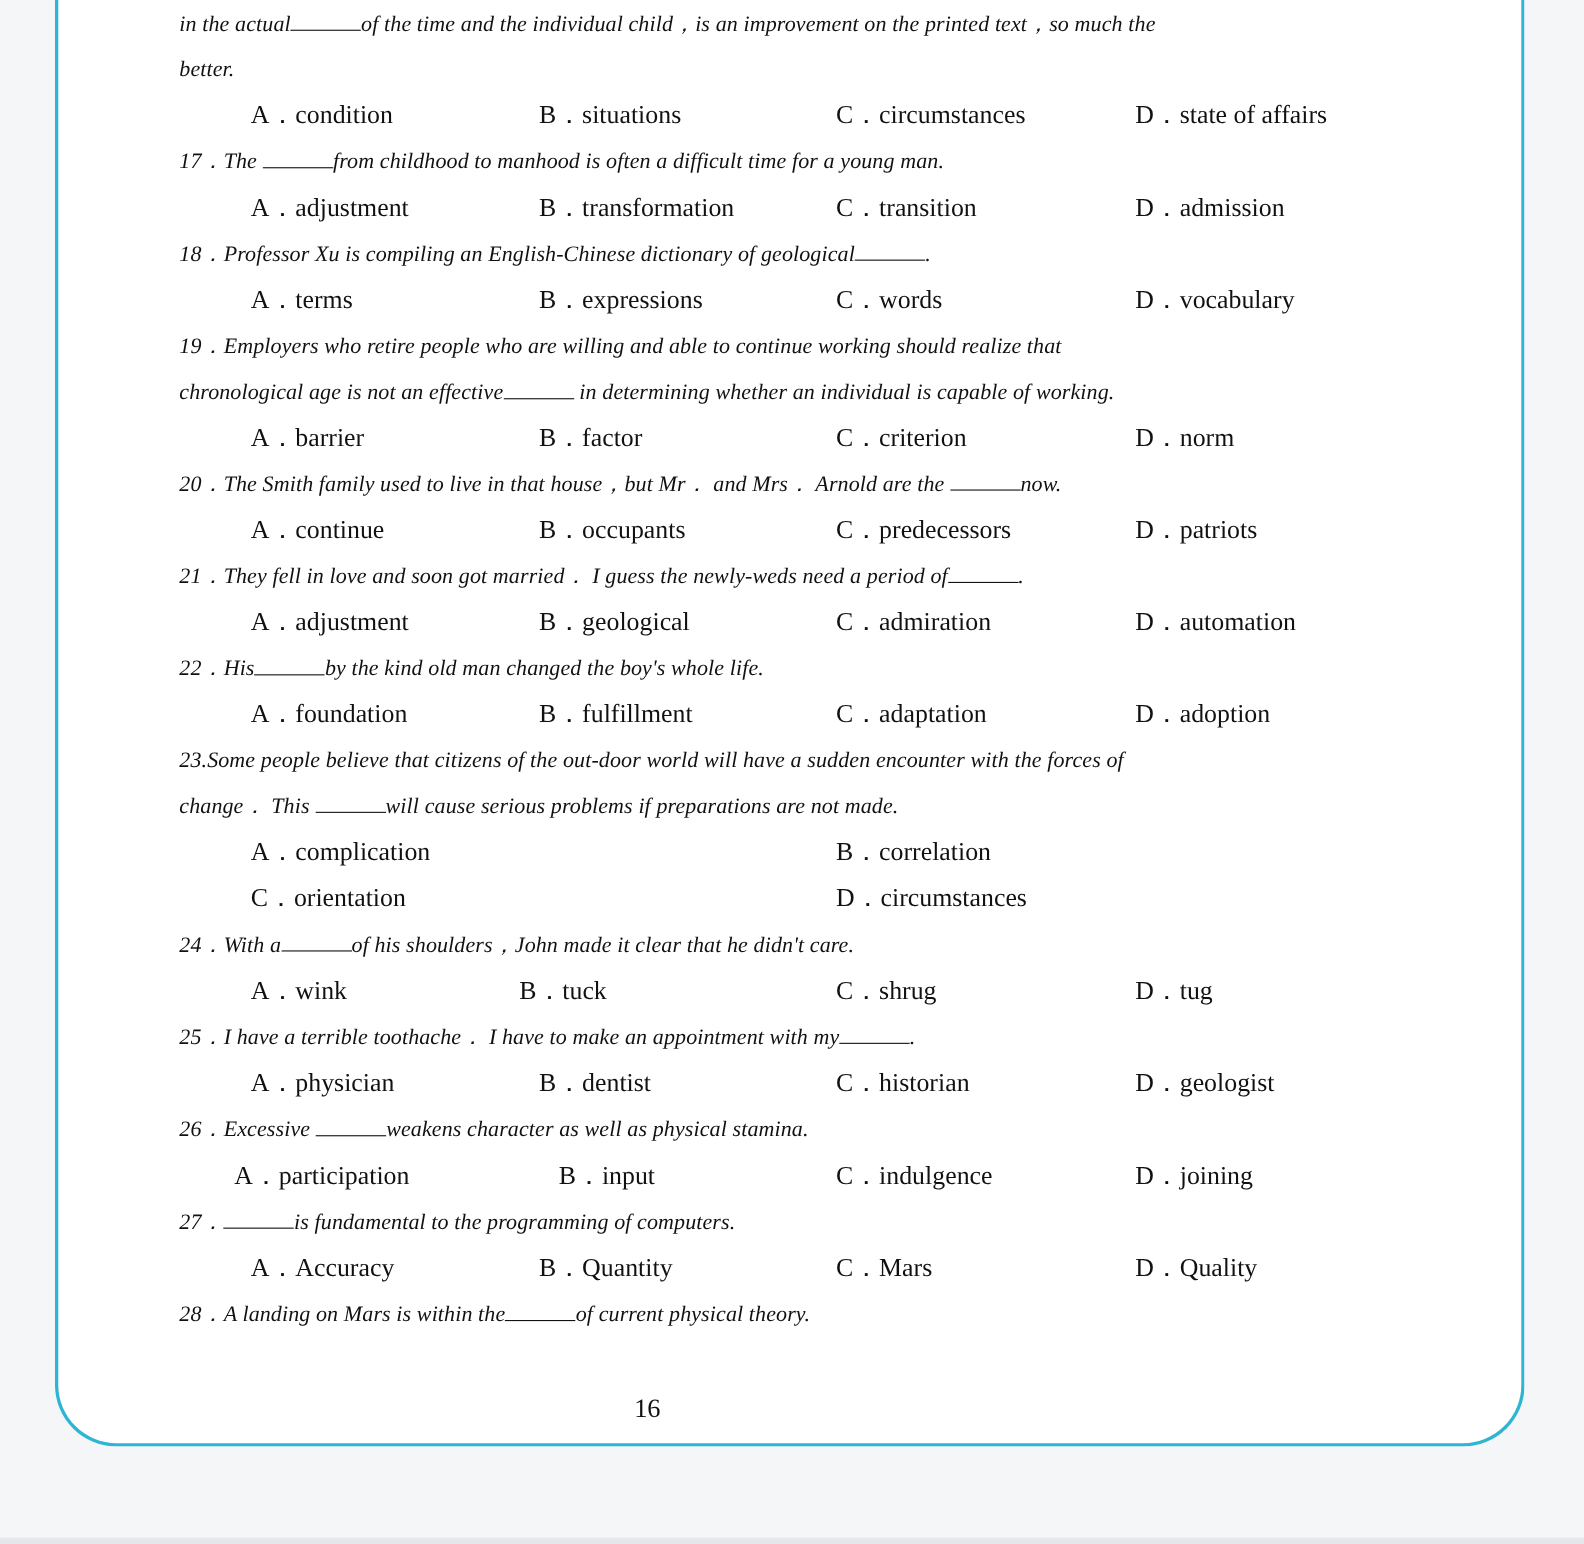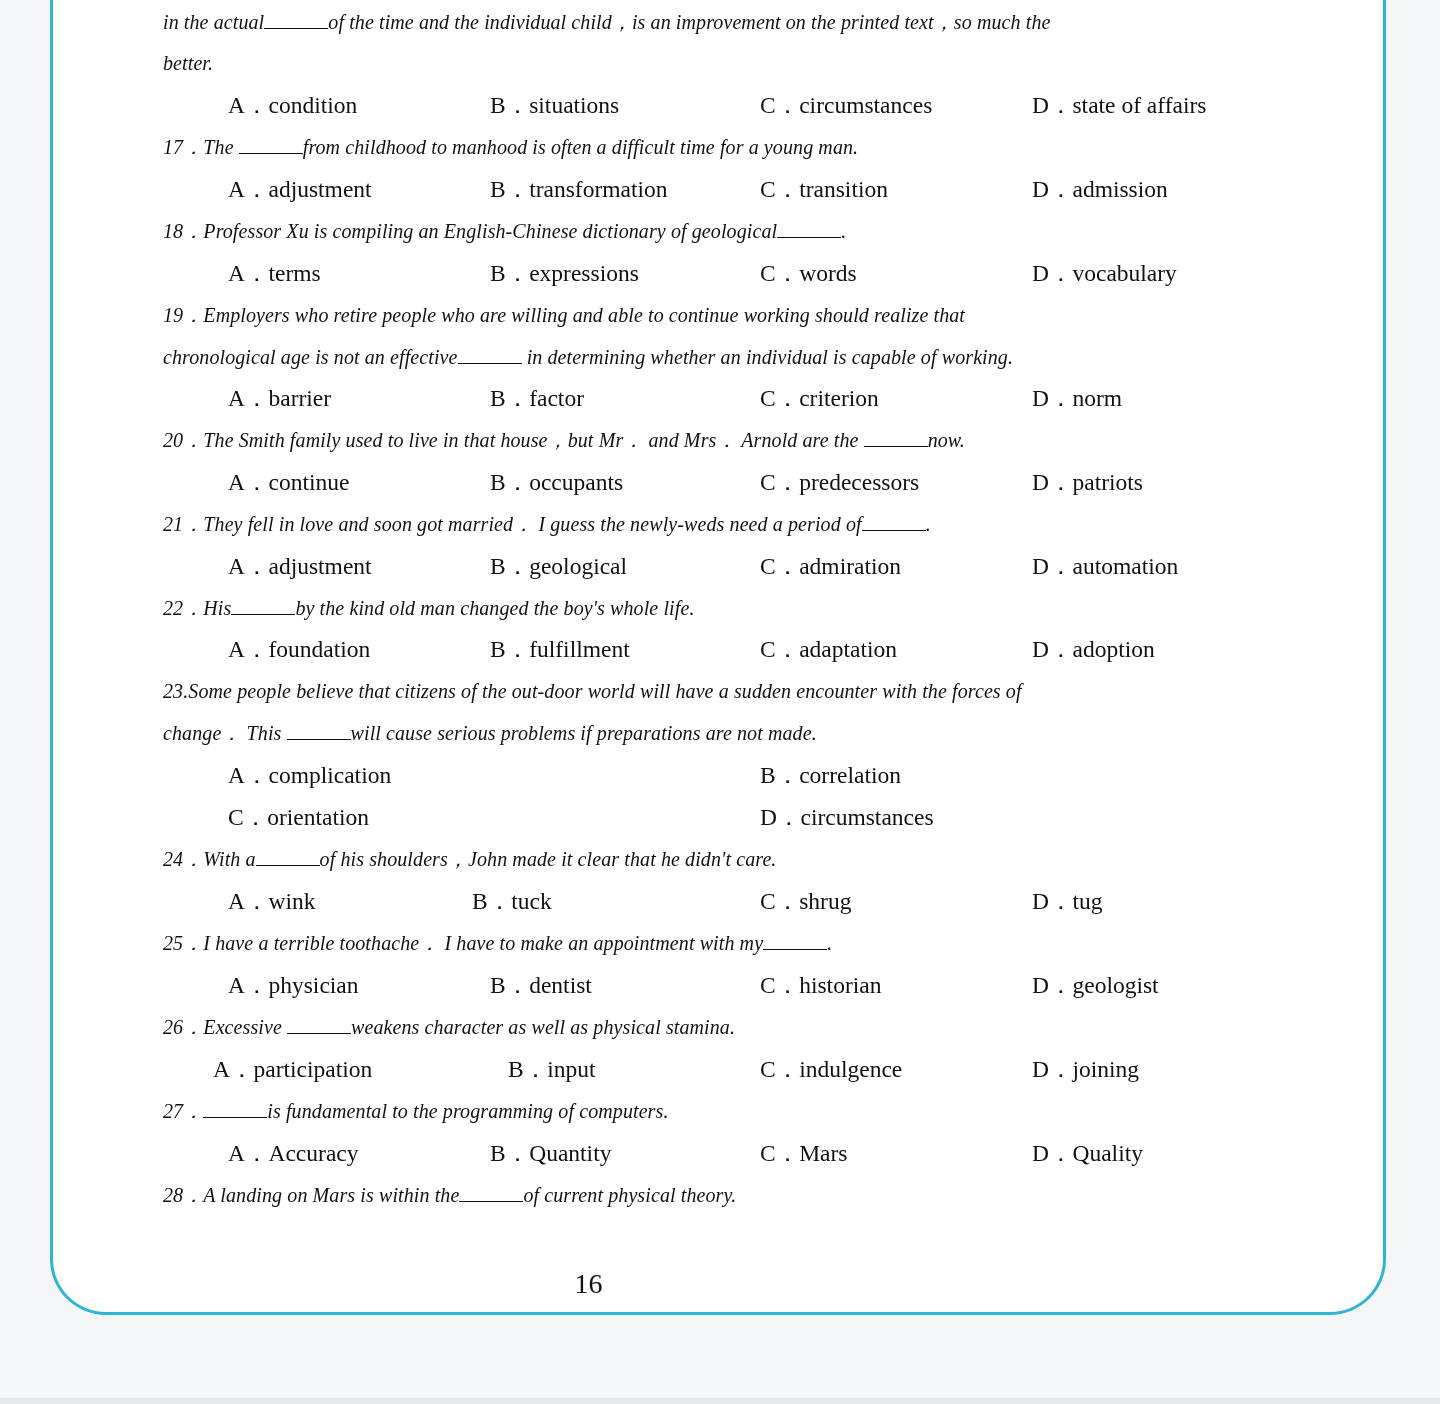--- a/index.html
+++ b/index.html
@@ -25,21 +25,21 @@
     position: absolute; font-size: 20px; line-height: 30px; white-space: pre;
     letter-spacing: 0.1px;
     font-style: italic;
   }
   .q { left: 163px; }
   .cont { left: 163px; }
   .opt { position: absolute; font-size: 23.5px; line-height: 30px; white-space: pre; }
   .blank { display: inline-block; width: 64px; border-bottom: 1.5px solid #111; height: 20px; vertical-align: baseline; }
   .page-number {
     position: absolute; left: 0; width: 1177px; text-align: center;
-    top: 1268px; font-size: 28px;
+    top: 1268px; font-size: 24px;
   }
 </style>
 </head>
 <body>
 
 <div class="page"></div>
 
 <div class="line cont" style="top:7px"><span>in the actual</span><span class="blank"></span><span>of the time and the individual child，is an improvement on the printed text，so much the</span></div>
 <div class="line cont" style="top:48px">better.</div>
 <div class="opt" style="left:228px;top:90px">A．condition</div>

